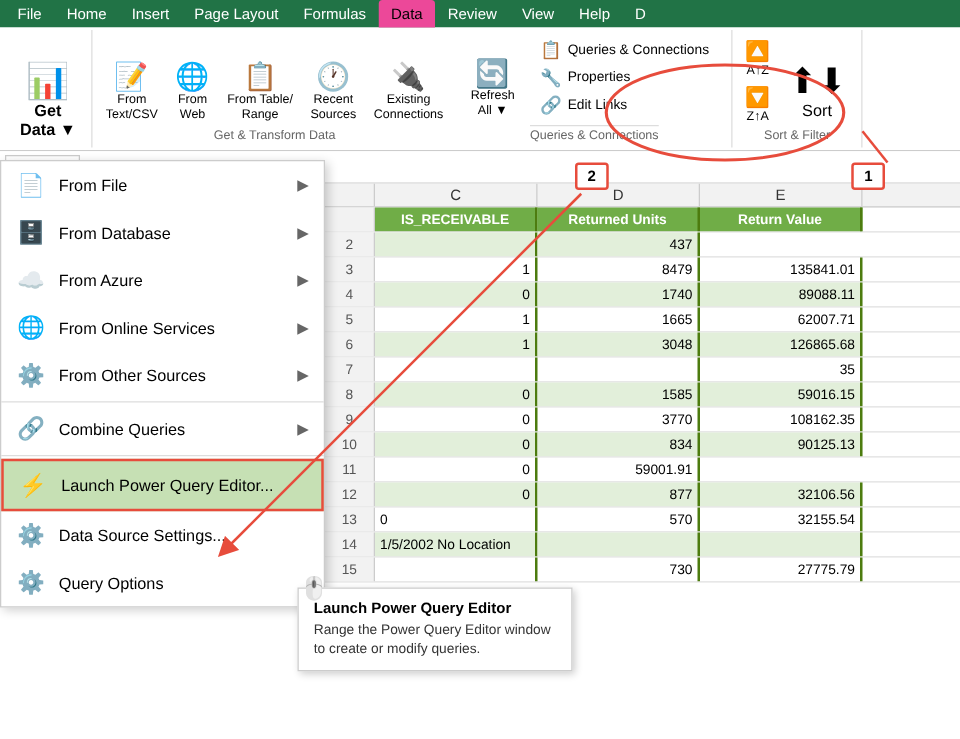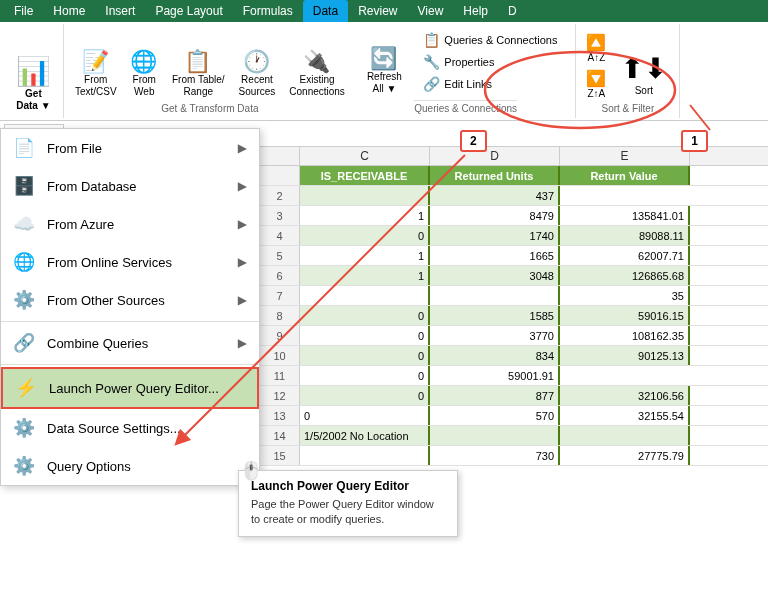--- a/index.html
+++ b/index.html
@@ -1,29 +1,29 @@
 <!DOCTYPE html>
 <html><head>
   <meta charset="utf-8">
   <style>
     * { margin: 0; padding: 0; box-sizing: border-box; }
     body { width: 768px; height: 591px; overflow: hidden; font-family: 'Segoe UI', Arial, sans-serif; font-size: 12px; background: #fff; position: relative; }
     .ribbon-tabs { display: flex; background: #217346; padding: 0 4px; }
     .ribbon-tab { color: #fff; padding: 4px 10px; font-size: 12px; cursor: pointer; }
-    .ribbon-tab.active { background: #0ea5e9; color: #000; border-radius: 3px 3px 0 0; }
+    .ribbon-tab.active { background: #ec4899; color: #000; border-radius: 3px 3px 0 0; }
 
     .ribbon-content { background: #fff; border-bottom: 1px solid #ccc; display: flex; align-items: stretch; padding: 2px 4px; min-height: 90px; }
 
     .ribbon-group { display: flex; flex-direction: column; align-items: center; justify-content: flex-end; padding: 2px 6px; border-right: 1px solid #ddd; position: relative; }
     .ribbon-group-label { font-size: 10px; color: #666; margin-top: 2px; text-align: left; padding-bottom: 2px; }
     .ribbon-group-items { display: flex; align-items: flex-end; gap: 4px; }
 
     .ribbon-btn-large { display: flex; flex-direction: column; align-items: center; padding: 4px 6px; cursor: pointer; border-radius: 3px; min-width: 44px; }
     .ribbon-btn-large .icon { font-size: 28px; line-height: 1; }
-    .ribbon-btn-large .label { font-size: 10px; text-align: center; margin-top: 2px; line-height: 1.2; }
+    .ribbon-btn-large .label { font-size: 13px; text-align: center; margin-top: 2px; line-height: 1.2; }
     .ribbon-btn-large .label.bold { font-weight: bold; }
 
     .ribbon-btn-small { display: flex; flex-direction: column; align-items: center; padding: 3px 5px; cursor: pointer; border-radius: 3px; min-width: 36px; }
     .ribbon-btn-small .icon { font-size: 22px; line-height: 1; }
     .ribbon-btn-small .label { font-size: 10px; text-align: center; margin-top: 1px; line-height: 1.2; }
 
     .ribbon-right-group { display: flex; flex-direction: column; justify-content: space-between; padding: 4px 8px; gap: 2px; }
     .ribbon-right-item { display: flex; align-items: center; gap: 4px; cursor: pointer; padding: 2px 4px; border-radius: 2px; }
     .ribbon-right-item .icon { font-size: 14px; }
     .ribbon-right-item .label { font-size: 11px; }
@@ -317,21 +317,21 @@
     <span class="menu-label">Data Source Settings...</span>
   </div>
   <div class="menu-item">
     <span class="menu-icon">⚙️</span>
     <span class="menu-label">Query Options</span>
   </div>
 </div>
 
 <div class="tooltip-box">
   <div class="tooltip-title">Launch Power Query Editor</div>
-  <div class="tooltip-text">Page the Power Query Editor window to create or modify queries.</div>
+  <div class="tooltip-text">Range the Power Query Editor window to create or modify queries.</div>
 </div>
 
 <svg class="annotation-layer">
 
   <ellipse cx="580" cy="90" rx="95" ry="38" fill="none" stroke="#e74c3c" stroke-width="2.5"></ellipse>
 
   <line x1="690" y1="105" x2="710" y2="130" stroke="#e74c3c" stroke-width="2"></line>
 
   <line x1="465" y1="155" x2="180" y2="440" stroke="#e74c3c" stroke-width="2" marker-end="url(#arrowhead)"></line>
   <defs>

